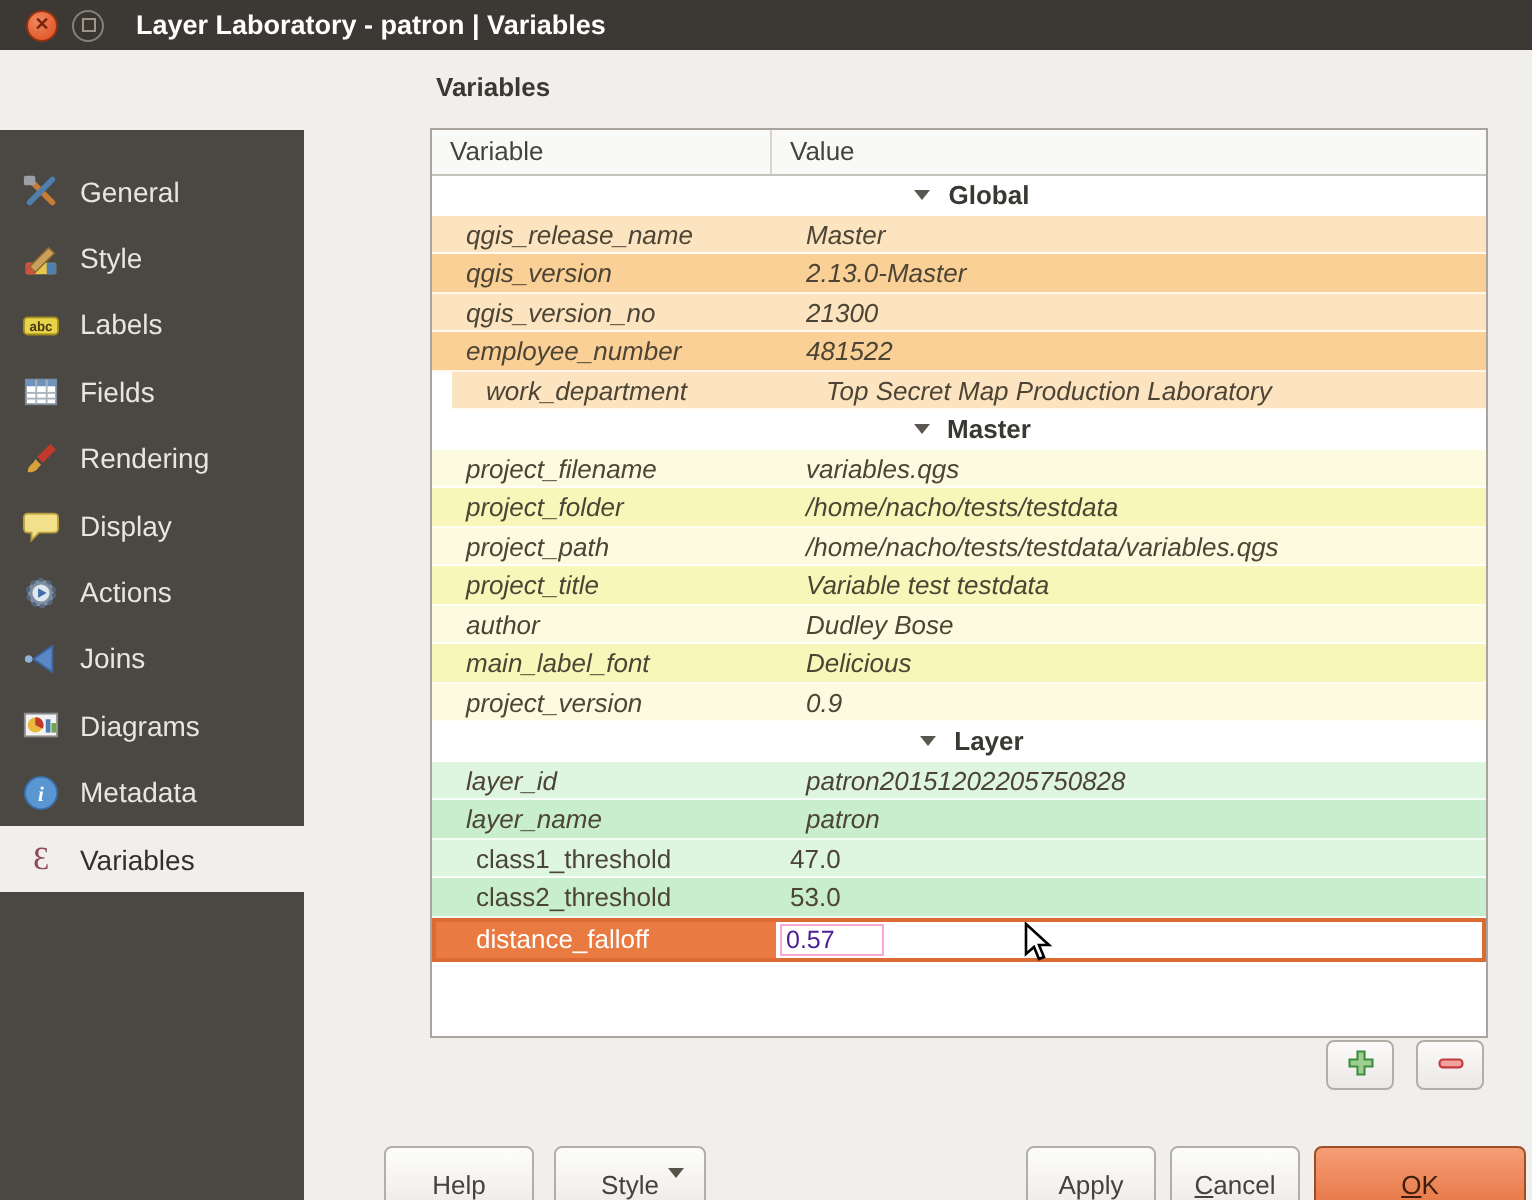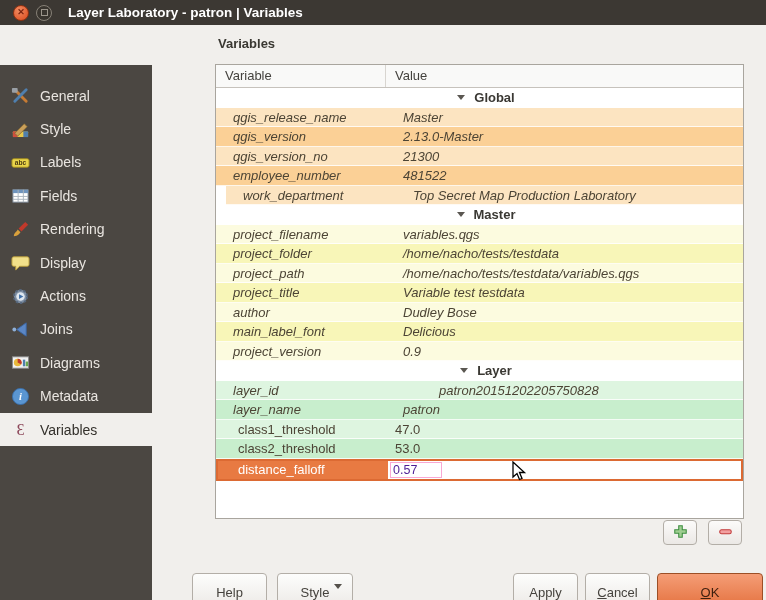--- a/index.html
+++ b/index.html
@@ -262,21 +262,21 @@
           <div class="c-val it">Delicious</div>
         </div>
         <div class="t-row data-row" style="background: rgb(252, 251, 223);">
           <div class="c-var it">project_version</div>
           <div class="c-val it">0.9</div>
         </div>
         <div class="t-row group-row">
           <span class="tri"></span>
           <span class="g-label">Layer</span>
         </div>
-        <div class="t-row data-row" style="background: rgb(222, 245, 224); gap: 36px;">
+        <div class="t-row data-row" style="background: rgb(222, 245, 224);">
           <div class="c-var it">layer_id</div>
           <div class="c-val it">patron20151202205750828</div>
         </div>
         <div class="t-row data-row" style="background: rgb(200, 238, 205);">
           <div class="c-var it">layer_name</div>
           <div class="c-val it">patron</div>
         </div>
         <div class="t-row data-row" style="background: rgb(222, 245, 224);">
           <div class="c-var">class1_threshold</div>
           <div class="c-val">47.0</div>

